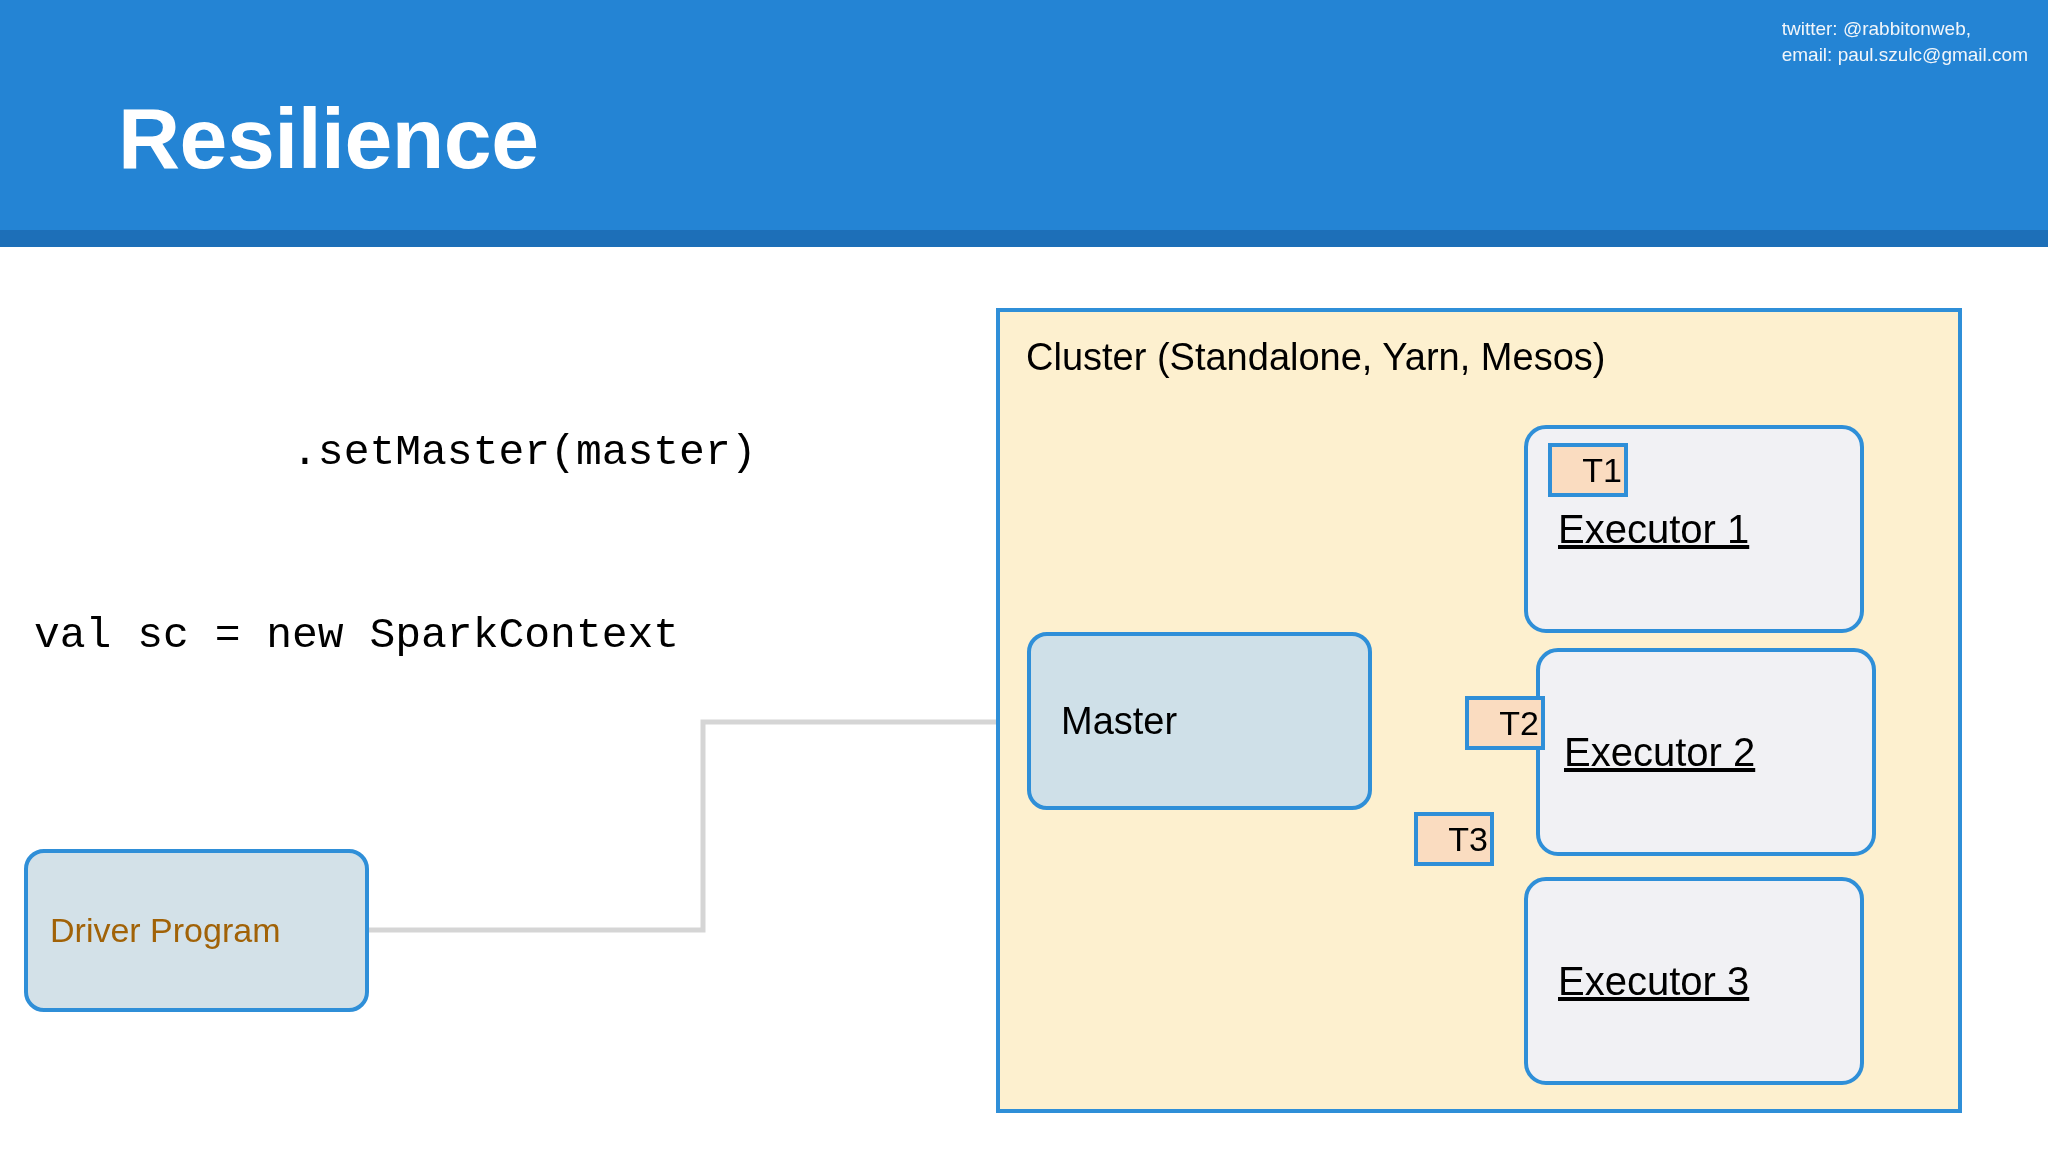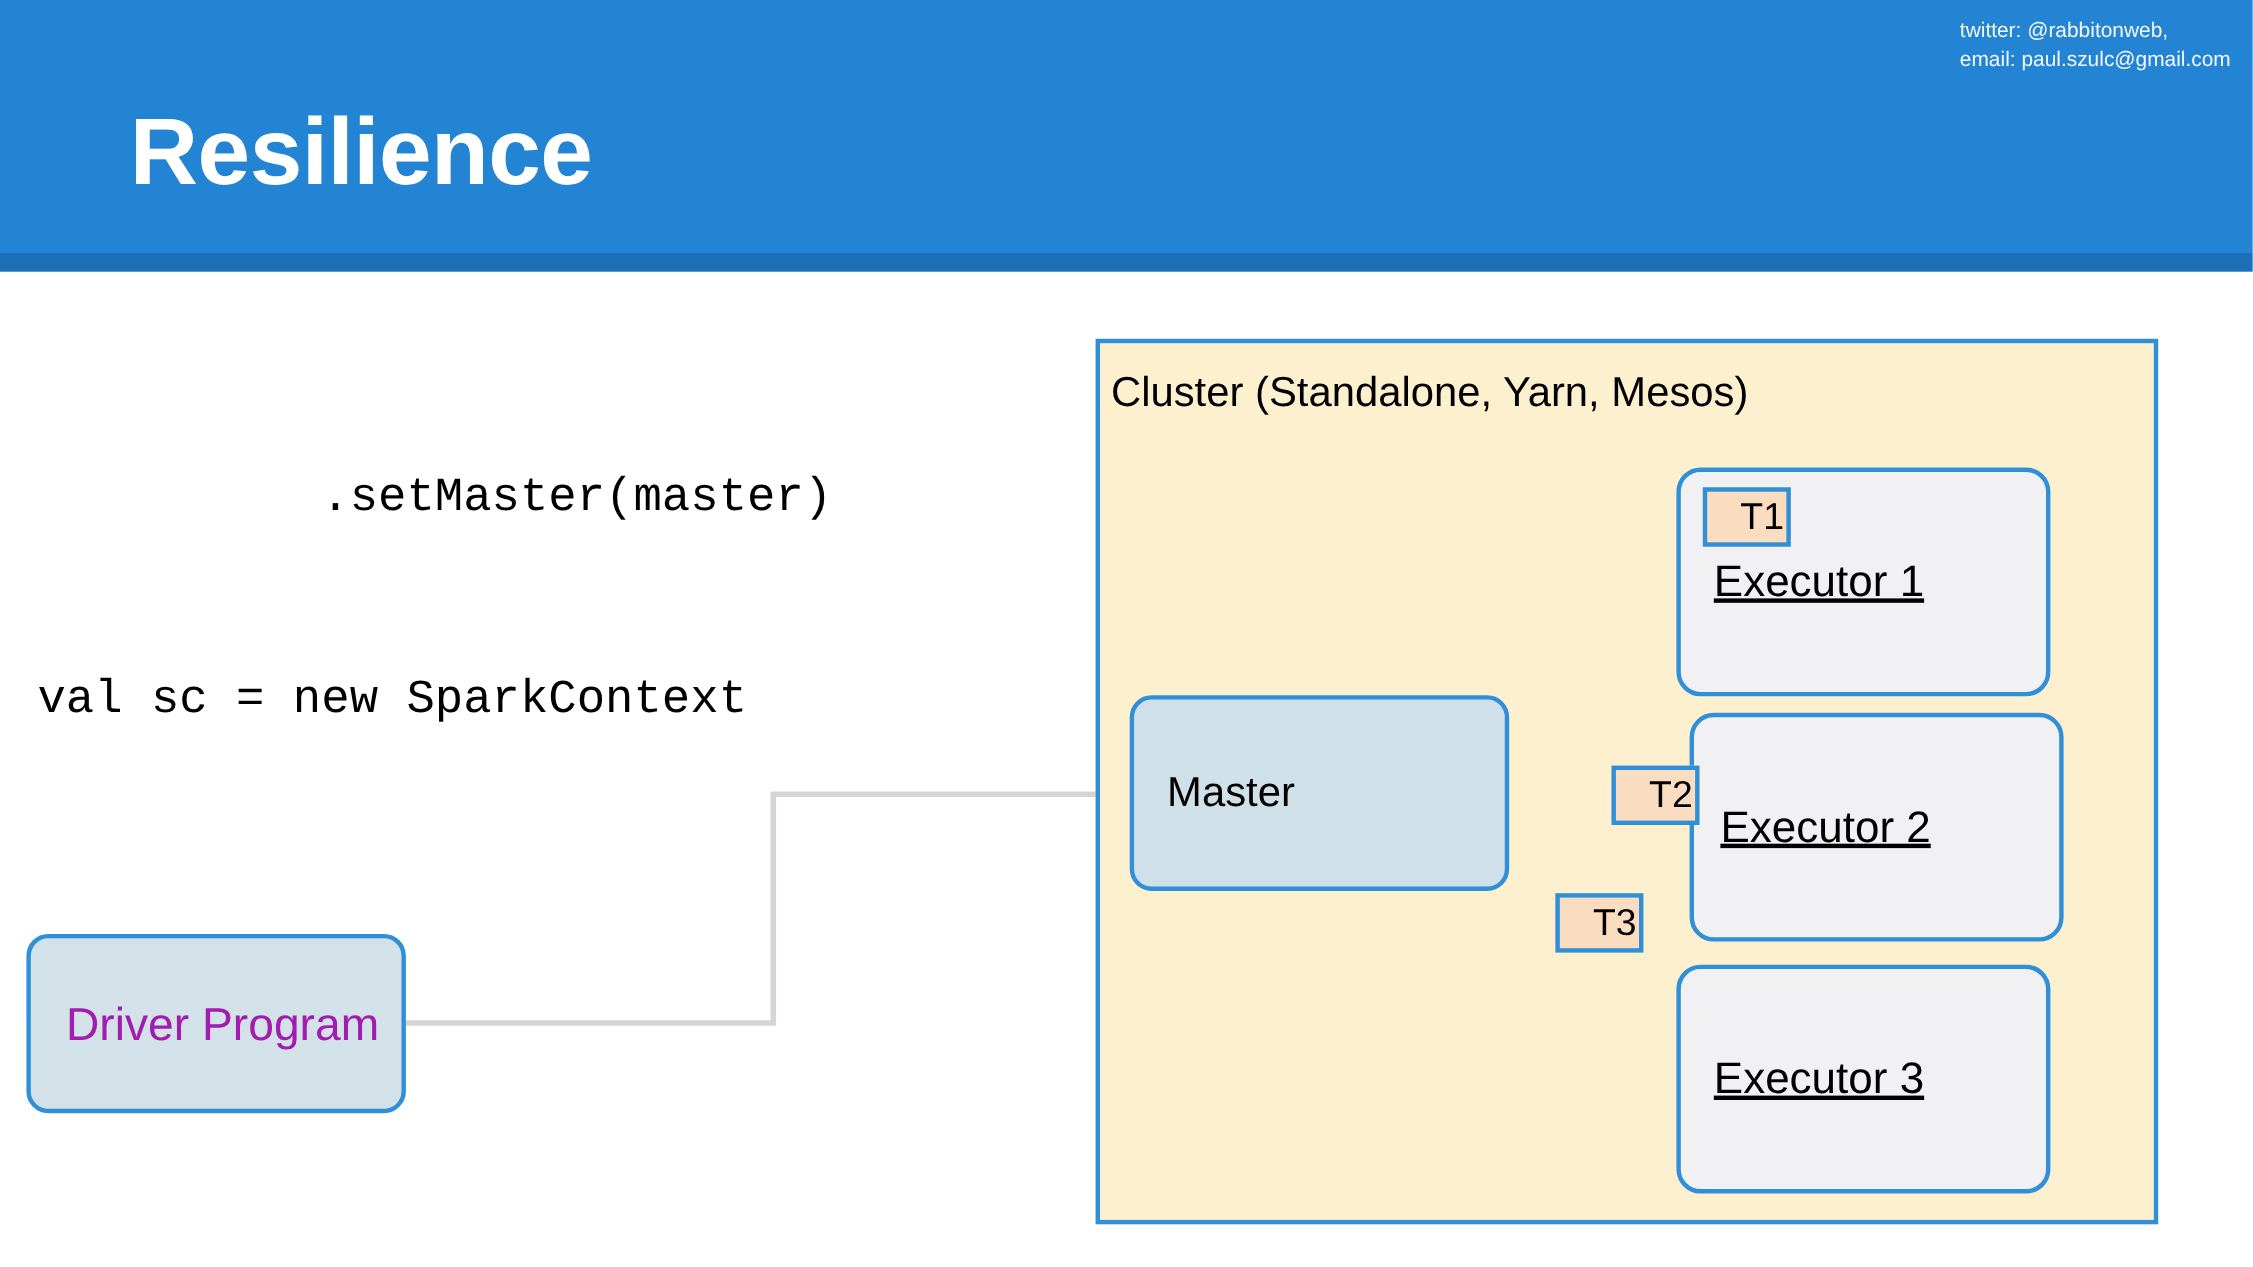--- a/index.html
+++ b/index.html
@@ -92,21 +92,21 @@
     left: 996px;
     top: 308px;
     width: 966px;
     height: 805px;
     background: #fdf0cf;
     border-width: 4px;
     align-items: flex-start;
     z-index: 3;
   }
   #cluster-label {
-    margin: 24px 0 0 10px;
+    margin: 24px 0 0 26px;
     font-size: 38px;
     color: #000000;
   }
 
   #master-box {
     left: 1027px;
     top: 632px;
     width: 345px;
     height: 178px;
     background: #cfe0e8;
@@ -122,23 +122,23 @@
   #driver-box {
     left: 24px;
     top: 849px;
     width: 345px;
     height: 163px;
     background: #d3e1e8;
     border-radius: 20px;
     z-index: 6;
   }
   #driver-label {
-    margin-left: 32px;
-    font-size: 42px;
-    color: #a21caf;
+    margin-left: 22px;
+    font-size: 34px;
+    color: #a16207;
   }
 
   .executor-box {
     width: 340px;
     height: 208px;
     background: #f1f1f4;
     border-radius: 22px;
     z-index: 5;
     text-decoration: underline;
   }

